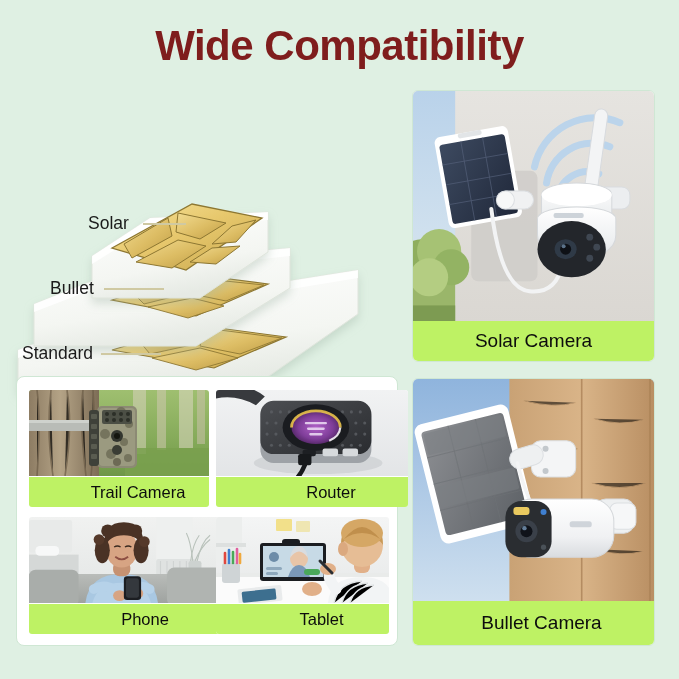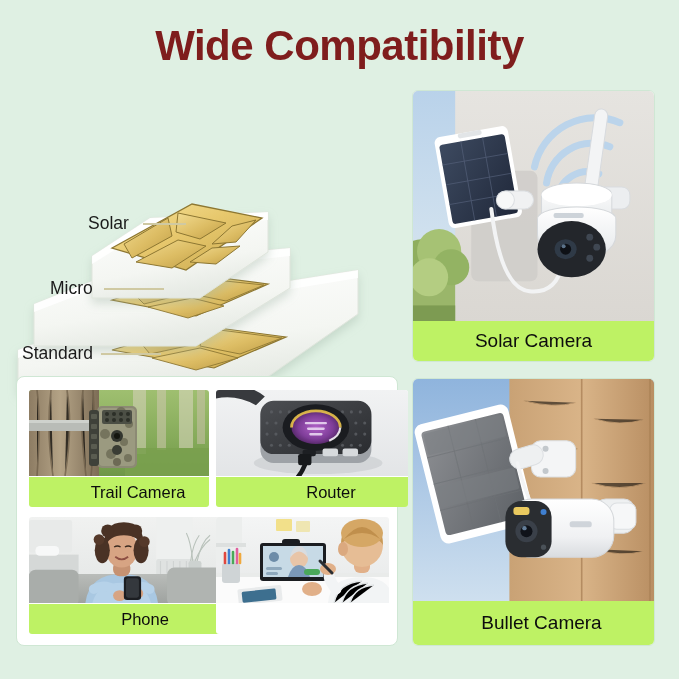--- a/index.html
+++ b/index.html
@@ -159,21 +159,21 @@
           <path d="M136 170 L178 148 L206 154 L172 176 Z" fill="url(#goldB)" stroke="#8d7732" stroke-width="1"></path>
           <path d="M212 156 L240 154 L216 172 L190 170 Z" fill="url(#goldB)" stroke="#8d7732" stroke-width="1"></path>
         </g>
       </svg>
     </div>
 
     <div class="sim-labels">
       <div class="sim-label lbl-nano">Solar</div>
       <div class="leader ld-nano"></div>
 
-      <div class="sim-label lbl-micro">Micro</div>
+      <div class="sim-label lbl-micro">Bullet</div>
       <div class="leader ld-micro"></div>
 
       <div class="sim-label lbl-standard">Standard</div>
       <div class="leader ld-standard"></div>
     </div>
 
     <div class="sim-caption">3-in-1 SIM kit</div>
   </div>
 
   <div class="frame" id="solar-card">
@@ -663,16 +663,19 @@
             <ellipse cx="112" cy="52" rx="8" ry="6" fill="#e1b089"></ellipse>
             <line x1="104" y1="44" x2="116" y2="56" stroke="#2b2e32" stroke-width="3" stroke-linecap="round"></line>
 
             <ellipse cx="96" cy="72" rx="10" ry="7" fill="#e1b089"></ellipse>
           </g>
 
           <rect x="22" y="70" width="44" height="16" rx="2" fill="#e9ebec" transform="rotate(-6 44 78)"></rect>
           <rect x="26" y="73" width="34" height="11" rx="1.5" fill="#3d6f8f" transform="rotate(-6 44 78)"></rect>
         </svg>
       </div>
+      <div class="capbar">
+        <span>Tablet</span>
+      </div>
     </div>
 
   </div>
 </div>
 
 </body></html>

